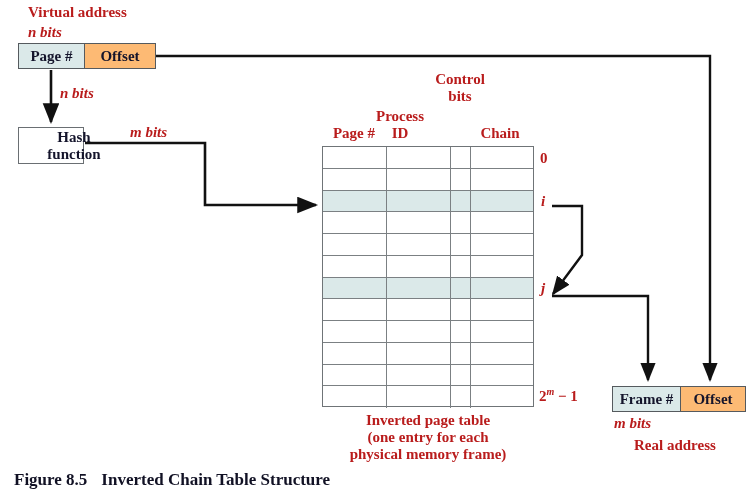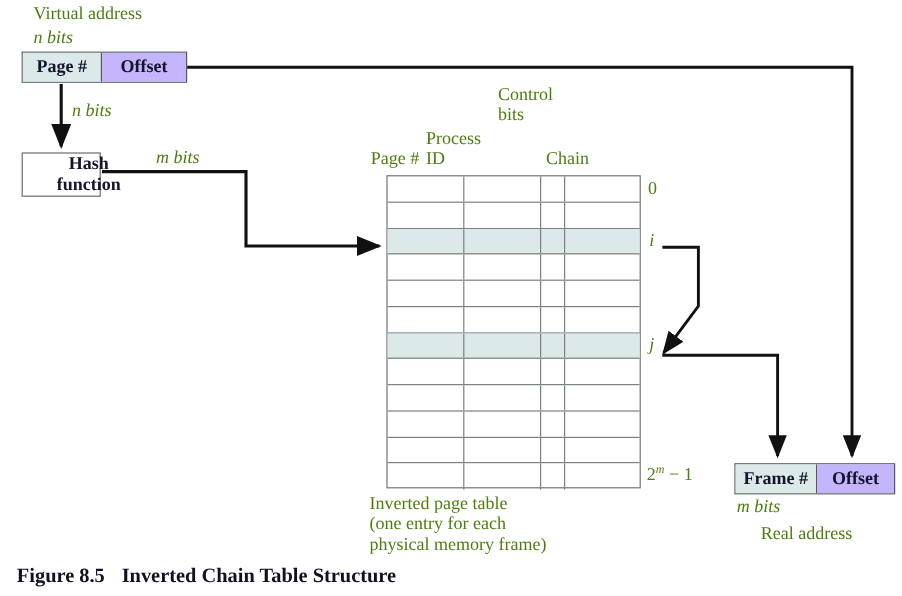--- a/index.html
+++ b/index.html
@@ -11,27 +11,27 @@
     position: relative;
     width: 752px;
     height: 497px;
     background: #ffffff;
     font-family: "Liberation Serif", "DejaVu Serif", serif;
     color: #1a1a2e;
     overflow: hidden;
   }
   .lbl {
     position: absolute;
-    font-weight: normal;
+    font-weight: bold;
     font-size: 15px;
     line-height: 17px;
     white-space: nowrap;
-    color: #4d7c0f;
-  }
-  .lbl.center { text-align: left; }
+    color: #b91c1c;
+  }
+  .lbl.center { text-align: center; }
   .ital {
     font-style: italic;
   }
   
   .addrbox {
     position: absolute;
     display: flex;
     border: 1.5px solid #555a5e;
     box-sizing: border-box;
     height: 26px;
@@ -43,21 +43,21 @@
     font-weight: bold;
     font-size: 15px;
     box-sizing: border-box;
     color: #14142b;
   }
   .cell-page {
     background: #dbe9e9;
     border-right: 1.5px solid #555a5e;
   }
   .cell-offset {
-    background: #c4b5fd;
+    background: #fdba74;
   }
   
   .hashbox {
     position: absolute;
     border: 1.5px solid #6a6f73;
     background: #ffffff;
     box-sizing: border-box;
     display: flex;
     flex-direction: column;
     align-items: center;

